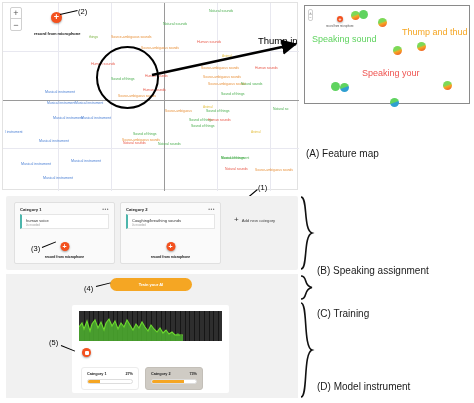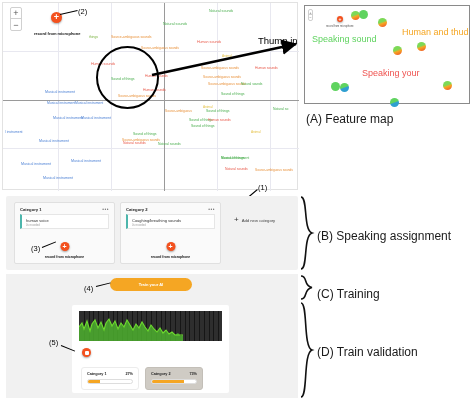--- a/index.html
+++ b/index.html
@@ -50,21 +50,21 @@
     position: absolute; left: 304px; top: 5px; width: 166px; height: 99px;
     background: #fff; border: 1px solid #8a8a8a;
   }
   .dot {
     position: absolute; width: 9px; height: 9px; border-radius: 50%;
     background: linear-gradient(160deg, #7dd957 0%, #7dd957 42%, #f5a623 58%, #ef4e2a 100%);
   }
   .dot.green { background: #5fd35f; }
   .dot.teal  { background: linear-gradient(160deg,#5fd35f 0%,#5fd35f 45%,#2f9fd0 55%,#2f9fd0 100%); }
   .zm-label { position: absolute; font-size: 9px; white-space: nowrap; }
-  .cap { position: absolute; font-size: 12px; color: #1a1a1a; }
+  .cap { position: absolute; font-size: 10px; color: #1a1a1a; margin-top: 36px; }
   .panel-cat {
     position: absolute; left: 6px; top: 196px; width: 292px; height: 74px;
     background: #f1f1f1; border-radius: 2px;
   }
   .cat-card {
     position: absolute; top: 6px; width: 101px; height: 62px;
     background: #fafafa; border: 1px solid #e0e0e0; border-radius: 2px;
   }
   .cat-head {
     display: flex; justify-content: space-between; align-items: center;
@@ -238,21 +238,21 @@
       <div class="dot" style="left: 73px; top: 12px;"></div>
       <div class="dot" style="left: 88px; top: 40px;"></div>
       <div class="dot" style="left: 112px; top: 36px;"></div>
       <div class="dot green" style="left: 26px; top: 76px;"></div>
       <div class="dot teal" style="left: 35px; top: 77px;"></div>
       <div class="dot" style="left: 138px; top: 75px;"></div>
       <div class="dot teal" style="left: 85px; top: 92px;"></div>
     </div>
   <div id="zm-labels">
       <span class="zm-label" style="left: 7px; top: 28px; color: rgb(95, 211, 95);">Speaking sound</span>
-      <span class="zm-label" style="left: 97px; top: 21px; color: rgb(245, 166, 35);">Human and thud</span>
+      <span class="zm-label" style="left: 97px; top: 21px; color: rgb(245, 166, 35);">Thump and thud</span>
       <span class="zm-label" style="left: 57px; top: 62px; color: rgb(239, 83, 80);">Speaking your</span>
     </div>
 </div>
 <span class="cap" style="left:306px;top:112px;">(A) Feature map</span>
 
 <span class="ann" style="left:258px;top:183px;">(1)</span>
 <div class="leader" style="left:236px;top:207px;width:28px;height:1px;transform:rotate(-40deg);"></div>
 
 <div class="panel-cat">
   <div class="cat-card" style="left:8px;">
@@ -379,18 +379,18 @@
 <div class="leader" style="left:61px;top:345px;width:15px;height:1px;transform:rotate(22deg);"></div>
 
 <svg style="position:absolute;left:300px;top:196px;width:14px;height:74px;">
   <path d="M1,1 C8,1 3,34 12,37 C3,40 8,73 1,73" fill="none" stroke="#111" stroke-width="1.6"></path>
 </svg>
 <span class="cap" style="left:317px;top:229px;">(B) Speaking assignment</span>
 
 <svg style="position:absolute;left:300px;top:275px;width:14px;height:25px;">
   <path d="M1,1 C8,1 3,11 12,12.5 C3,14 8,24 1,24" fill="none" stroke="#111" stroke-width="1.6"></path>
 </svg>
-<span class="cap" style="left:317px;top:287px;">(C) Training</span>
+<span class="cap" style="left:317px;top:272px;">(C) Training</span>
 
 <svg style="position:absolute;left:300px;top:302px;width:14px;height:96px;">
   <path d="M1,1 C8,1 3,45 12,48 C3,51 8,95 1,95" fill="none" stroke="#111" stroke-width="1.6"></path>
 </svg>
-<span class="cap" style="left:317px;top:345px;">(D) Train validation</span>
+<span class="cap" style="left:317px;top:345px;">(D) Model instrument</span>
 
 </body></html>

